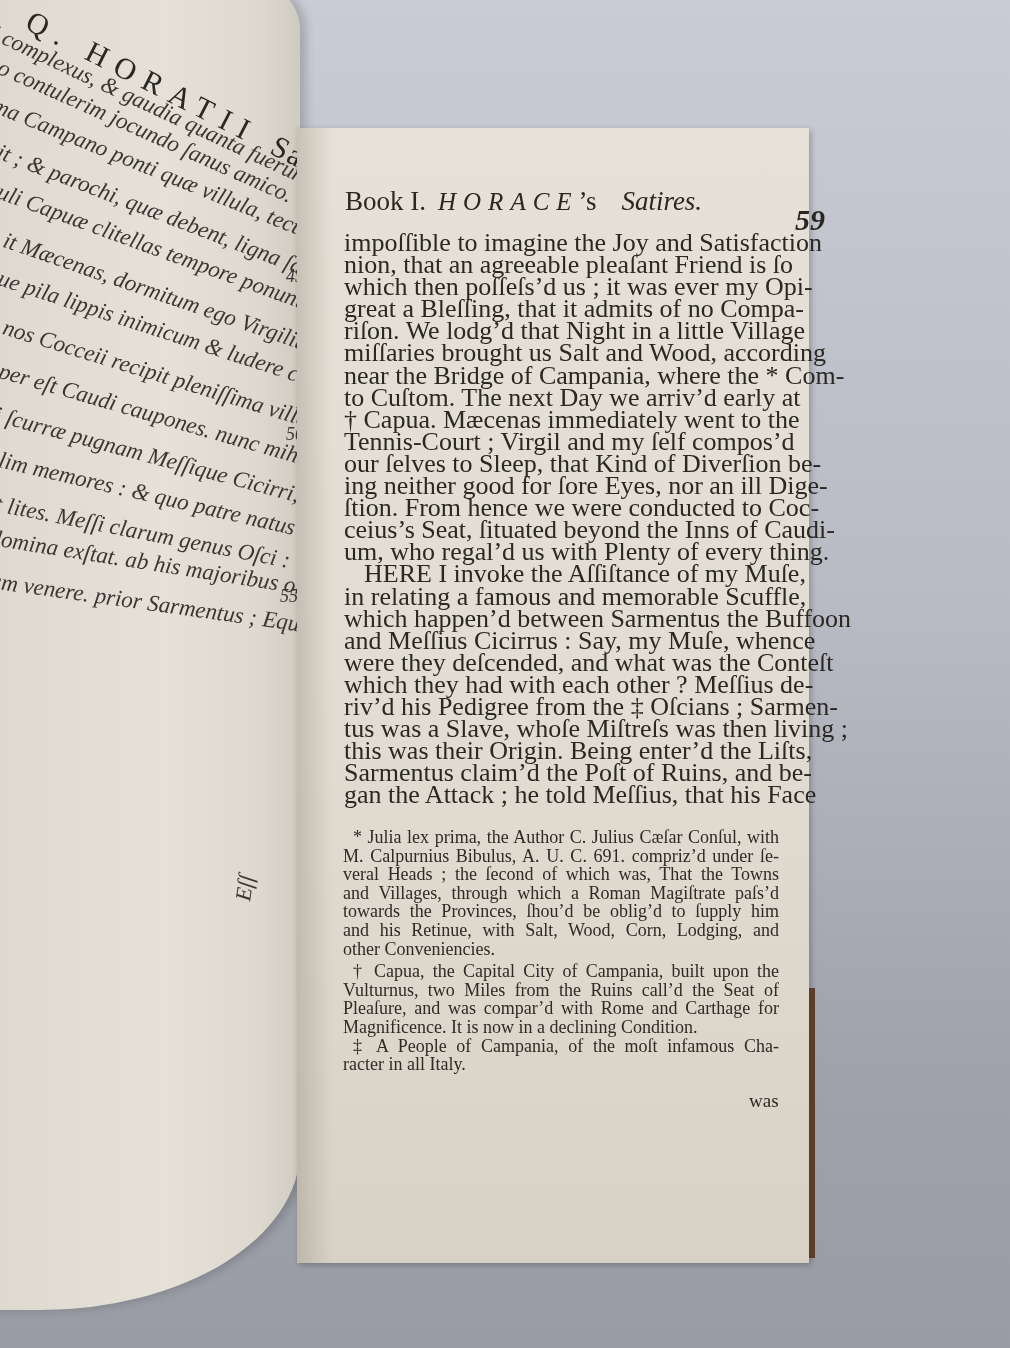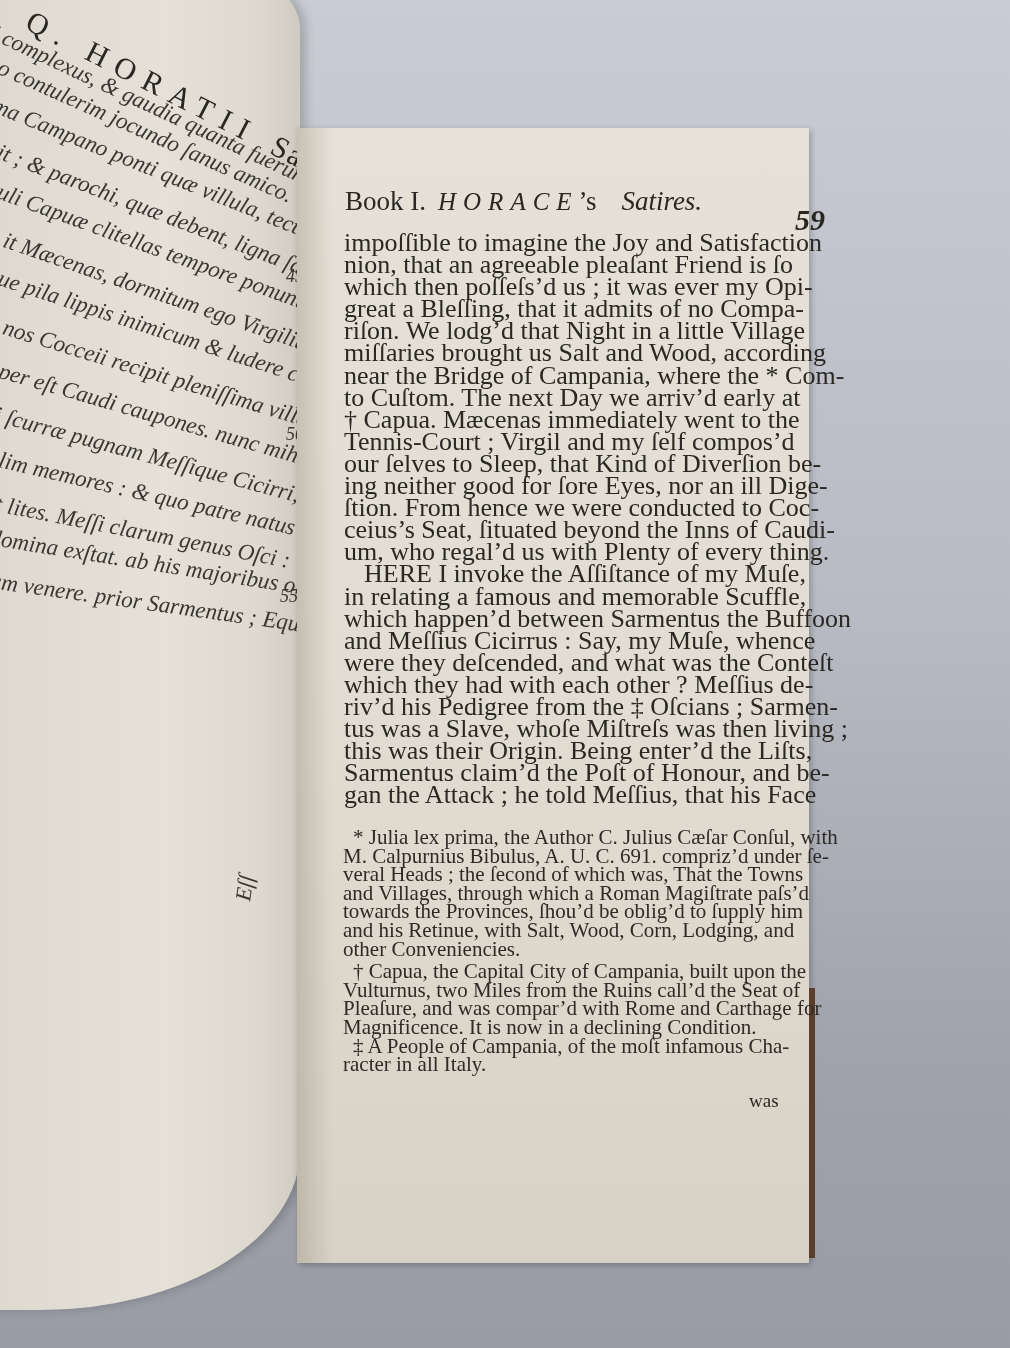--- a/index.html
+++ b/index.html
@@ -116,21 +116,21 @@
       white-space: nowrap;
       text-align: justify;
       text-align-last: justify;
     }
     .body-text .ln.indent { padding-left: 20px; }
 
     .footnotes {
       position: absolute;
       left: 46px; top: 700px;
       width: 436px;
-      font-size: 21px;
+      font-size: 18px;
       line-height: 18.6px;
       color: #2e2a26;
     }
     .footnotes .ln {
       display: block;
       white-space: nowrap;
       text-align: justify;
       text-align-last: justify;
     }
     .footnotes .ln.last { text-align-last: left; }
@@ -201,21 +201,21 @@
     <span class="ln">um, who regal’d us with Plenty of every thing.</span>
     <span class="ln indent">HERE I invoke the Aſſiſtance of my Muſe,</span>
     <span class="ln">in relating a famous and memorable Scuffle,</span>
     <span class="ln">which happen’d between Sarmentus the Buffoon</span>
     <span class="ln">and Meſſius Cicirrus : Say, my Muſe, whence</span>
     <span class="ln">were they deſcended, and what was the Conteſt</span>
     <span class="ln">which they had with each other ? Meſſius de-</span>
     <span class="ln">riv’d his Pedigree from the ‡ Oſcians ; Sarmen-</span>
     <span class="ln">tus was a Slave, whoſe Miſtreſs was then living ;</span>
     <span class="ln">this was their Origin. Being enter’d the Liſts,</span>
-    <span class="ln">Sarmentus claim’d the Poſt of Honour, and be-</span>
+    <span class="ln">Sarmentus claim’d the Poſt of Ruins, and be-</span>
     <span class="ln">gan the Attack ; he told Meſſius, that his Face</span>
   </div>
 
   <div class="footnotes">
     <div>
       <span class="ln indent">* Julia lex prima, the Author C. Julius Cæſar Conſul, with</span>
       <span class="ln">M. Calpurnius Bibulus, A. U. C. 691. compriz’d under ſe-</span>
       <span class="ln">veral Heads ; the ſecond of which was, That the Towns</span>
       <span class="ln">and Villages, through which a Roman Magiſtrate paſs’d</span>
       <span class="ln">towards the Provinces, ſhou’d be oblig’d to ſupply him</span>

